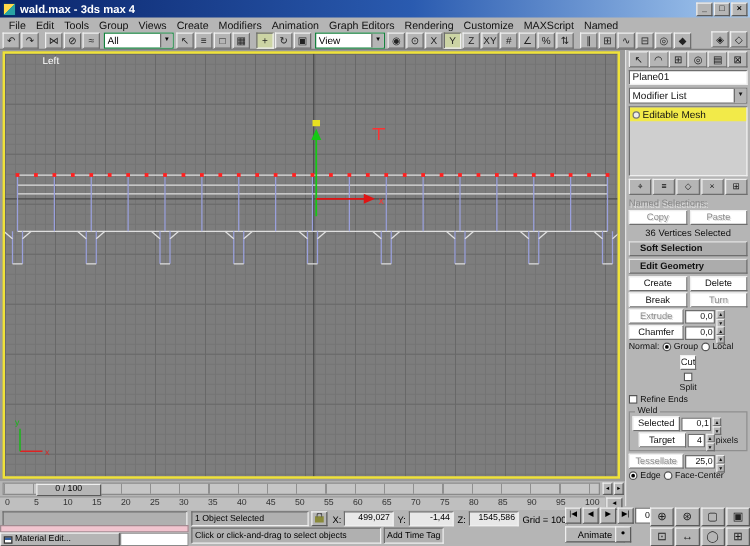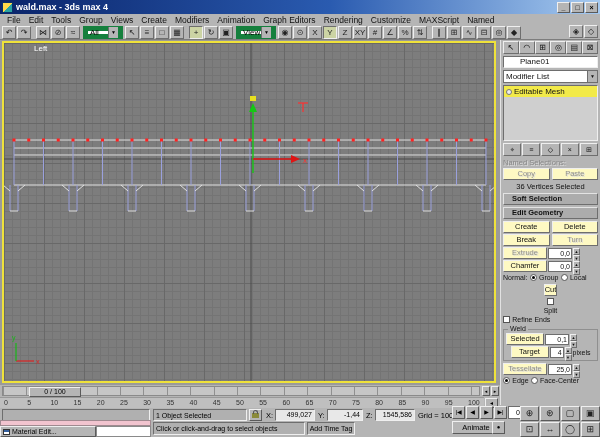--- a/index.html
+++ b/index.html
@@ -16,51 +16,51 @@
   
   #menubar{left:0;top:14px;width:600px;height:11px;display:flex;align-items:center;font-size:8.5px;color:#111;padding-left:3px;box-sizing:border-box;}
   .menu-item{padding:0 4px;white-space:nowrap;}
   
   #toolbar{left:0;top:25px;width:600px;height:15px;border-bottom:1px solid #7d7d7d;display:flex;align-items:center;padding-left:2px;box-sizing:border-box;background:#b5b5b5;}
   #toolbar-right{position:absolute;right:1px;top:0;display:flex;}
   .tb-btn{width:14px;height:13px;font-size:8px;line-height:12px;text-align:center;color:#222;background:#b5b5b5;
     border:1px solid;border-color:#efefef #6e6e6e #6e6e6e #efefef;box-sizing:border-box;margin-right:1px;overflow:hidden;}
   .tb-btn.pressed{border-color:#6e6e6e #efefef #efefef #6e6e6e;background:#ccd4a4;}
   .tb-sep{width:4px;height:13px;}
-  .tb-drop{width:40px;height:13px;background:#fff;border:5px solid #15803d;display:flex;align-items:center;font-size:8px;padding-left:2px;margin:0 2px;box-sizing:border-box;}
+  .tb-drop{width:56px;height:13px;background:#fff;border:1px solid #15803d;display:flex;align-items:center;font-size:8px;padding-left:2px;margin:0 2px;box-sizing:border-box;}
   .tb-drop-label{flex:1;overflow:hidden;}
   .tb-drop-arrow{width:9px;height:11px;background:#b5b5b5;border-left:1px solid #6e6e6e;font-size:5px;line-height:11px;text-align:center;}
   
   #vp-outer{left:0;top:40px;width:500px;height:345px;background:#9a9a9a;}
   #viewport{position:absolute;left:2px;top:1px;width:494px;height:342px;box-sizing:border-box;border:2px solid #efe23a;
     background-color:#7d7d7d;
     background-image:
       linear-gradient(to right,#686868 1px,transparent 1px),
       linear-gradient(to bottom,#686868 1px,transparent 1px),
       linear-gradient(to right,#747474 1px,transparent 1px),
       linear-gradient(to bottom,#747474 1px,transparent 1px);
     background-size:40px 40px,40px 40px,8px 8px,8px 8px;}
   #vp-label{position:absolute;left:3px;top:1px;color:#fff;font-size:8px;z-index:3;padding-left:27px;}
   #wire-svg{position:absolute;left:0;top:0;}
   
   #cpanel{left:500px;top:40px;width:100px;height:365px;background:#b5b5b5;border-left:1px solid #e2e2e2;box-sizing:border-box;padding:1px 2px;font-size:8px;color:#111;}
   #panel-tabs{display:flex;height:13px;margin-bottom:2px;}
   .ptab{flex:1;text-align:center;font-size:8px;line-height:11px;height:13px;box-sizing:border-box;
     border:1px solid;border-color:#efefef #6e6e6e #6e6e6e #efefef;background:#b5b5b5;overflow:hidden;}
   .sunken{border:1px solid;border-color:#6e6e6e #efefef #efefef #6e6e6e;box-sizing:border-box;}
-  #object-name{height:12px;background:#fff;font-size:8px;line-height:10px;padding:0 16px;margin-bottom:2px;}
+  #object-name{height:12px;background:#fff;font-size:8px;line-height:10px;padding:0 2px;margin-bottom:2px;}
   #modifier-list{height:13px;background:#fff;border:1px solid #6e6e6e;display:flex;align-items:center;font-size:8px;padding-left:2px;margin-bottom:2px;box-sizing:border-box;}
   #stack-box{height:56px;background:#cfcfcf;margin-bottom:2px;}
   #stack-row{height:11px;background:#f2ea49;display:flex;align-items:center;gap:2px;padding-left:2px;font-size:8px;}
   .bulb{width:6px;height:6px;border-radius:50%;background:#eee;border:1px solid #777;box-sizing:border-box;}
   #stack-buttons{display:flex;height:13px;margin-bottom:2px;gap:1px;}
   .sbtn{flex:1;text-align:center;font-size:7px;line-height:11px;background:#b5b5b5;border:1px solid;border-color:#efefef #6e6e6e #6e6e6e #efefef;box-sizing:border-box;overflow:hidden;}
   .dim-label{color:#878787;font-size:7.5px;text-shadow:1px 1px #dedede;margin:1px 0;}
   .btn-row{display:flex;gap:2px;margin-bottom:1px;}
-  .btn{flex:1;height:12px;line-height:10px;text-align:center;font-size:7.5px;background:#fef9c3;
+  .btn{flex:1;height:12px;line-height:10px;text-align:center;font-size:7.5px;background:#ffffff;
     border:1px solid;border-color:#efefef #6e6e6e #6e6e6e #efefef;box-sizing:border-box;overflow:hidden;white-space:nowrap;}
   .btn.disabled{color:#8c8c8c;text-shadow:1px 1px #dcdcdc;}
   #sel-info{text-align:center;font-size:7.5px;margin:2px 0;}
   .rollout{height:12px;background:#acacac;border:1px solid;border-color:#e3e3e3 #6e6e6e #6e6e6e #e3e3e3;
     font-size:7.5px;font-weight:bold;line-height:10px;padding-left:8px;margin-bottom:2px;box-sizing:border-box;}
   .spin-row{display:flex;align-items:center;gap:1px;margin-bottom:1px;}
   .spin-field{width:24px;height:11px;background:#fff;border:1px solid #6e6e6e;font-size:7px;line-height:9px;text-align:right;padding-right:1px;box-sizing:border-box;}
   .spin-arrows{width:7px;height:11px;display:flex;flex-direction:column;}
   .spin-arrows span{flex:1;font-size:4px;line-height:5px;text-align:center;background:#b5b5b5;border:1px solid;border-color:#efefef #6e6e6e #6e6e6e #efefef;box-sizing:border-box;}
   .radio{width:7px;height:7px;border-radius:50%;border:1px solid #555;background:#fff;display:inline-block;position:relative;box-sizing:border-box;vertical-align:middle;}

